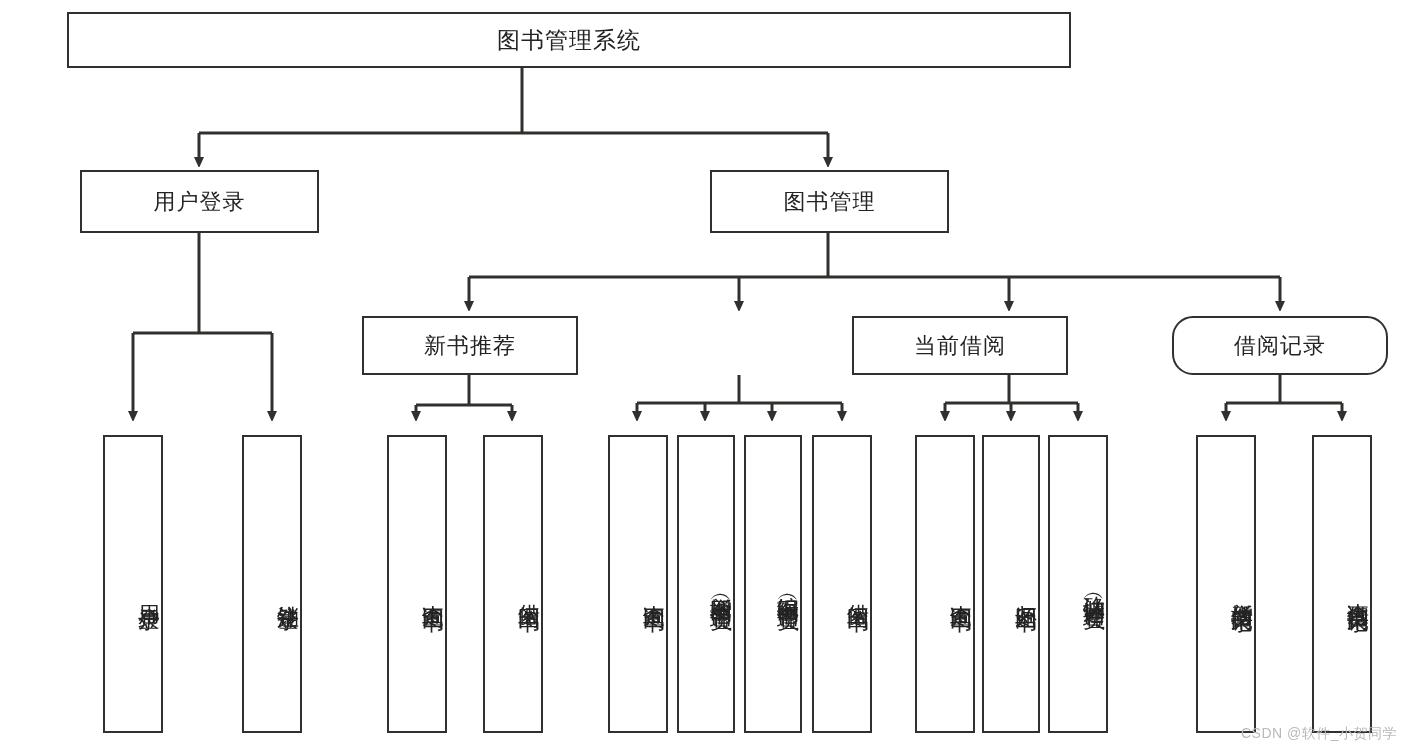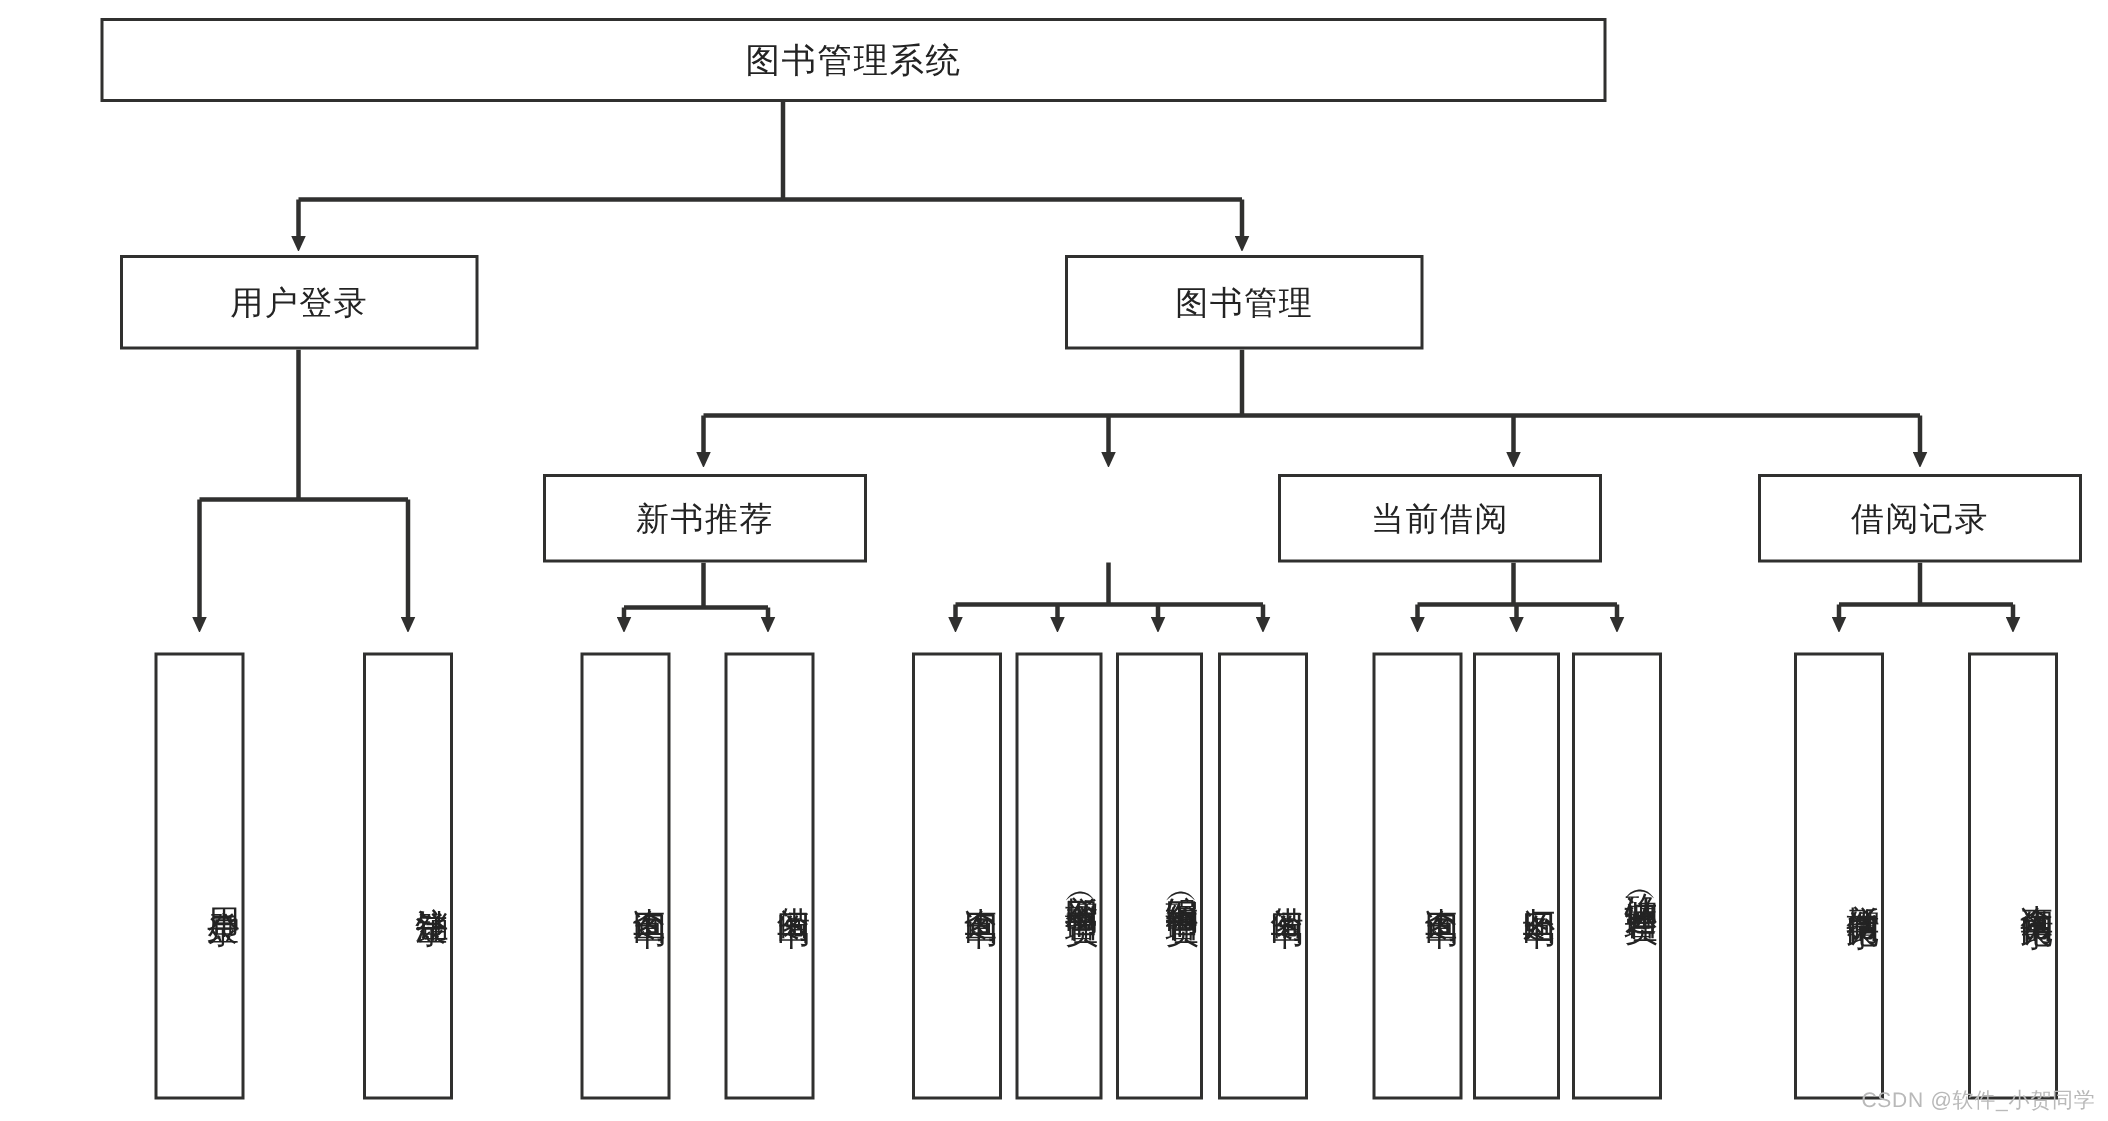--- a/index.html
+++ b/index.html
@@ -117,21 +117,21 @@
     </g>
   </svg>
 
   <div class="node h root" style="left:20px; top:12px; width:1004px; height:56px;margin-left:47px;">图书管理系统</div>
 
   <div class="node h" style="left:80px; top:170px; width:239px; height:63px;">用户登录</div>
   <div class="node h" style="left:710px; top:170px; width:239px; height:63px;">图书管理</div>
 
   <div class="node h" style="left:362px; top:316px; width:216px; height:59px;">新书推荐</div>
   <div class="node h" style="left:852px; top:316px; width:216px; height:59px;">当前借阅</div>
-  <div class="node h" style="left:1172px; top:316px; width:216px; height:59px;">借阅记录</div>
+  <div class="node h" style="left:1172px; top:316px; width:216px; height:59px;border-radius:21px;">借阅记录</div>
 
   <div class="node v" style="left:103px; top:435px; width:60px; height:298px;">用户登录</div>
   <div class="node v" style="left:242px; top:435px; width:60px; height:298px;">注销登录</div>
 
   <div class="node v" style="left:387px; top:435px; width:60px; height:298px;">查询图书</div>
   <div class="node v" style="left:483px; top:435px; width:60px; height:298px;">借阅图书</div>
 
   <div class="node v" style="left:608px; top:435px; width:60px; height:298px;">查询图书</div>
   <div class="node v" style="left:677px; top:435px; width:58px; height:298px; padding-top:8px;">新增图书（管理员）</div>
   <div class="node v" style="left:744px; top:435px; width:58px; height:298px; padding-top:8px;">编辑图书（管理员）</div>

